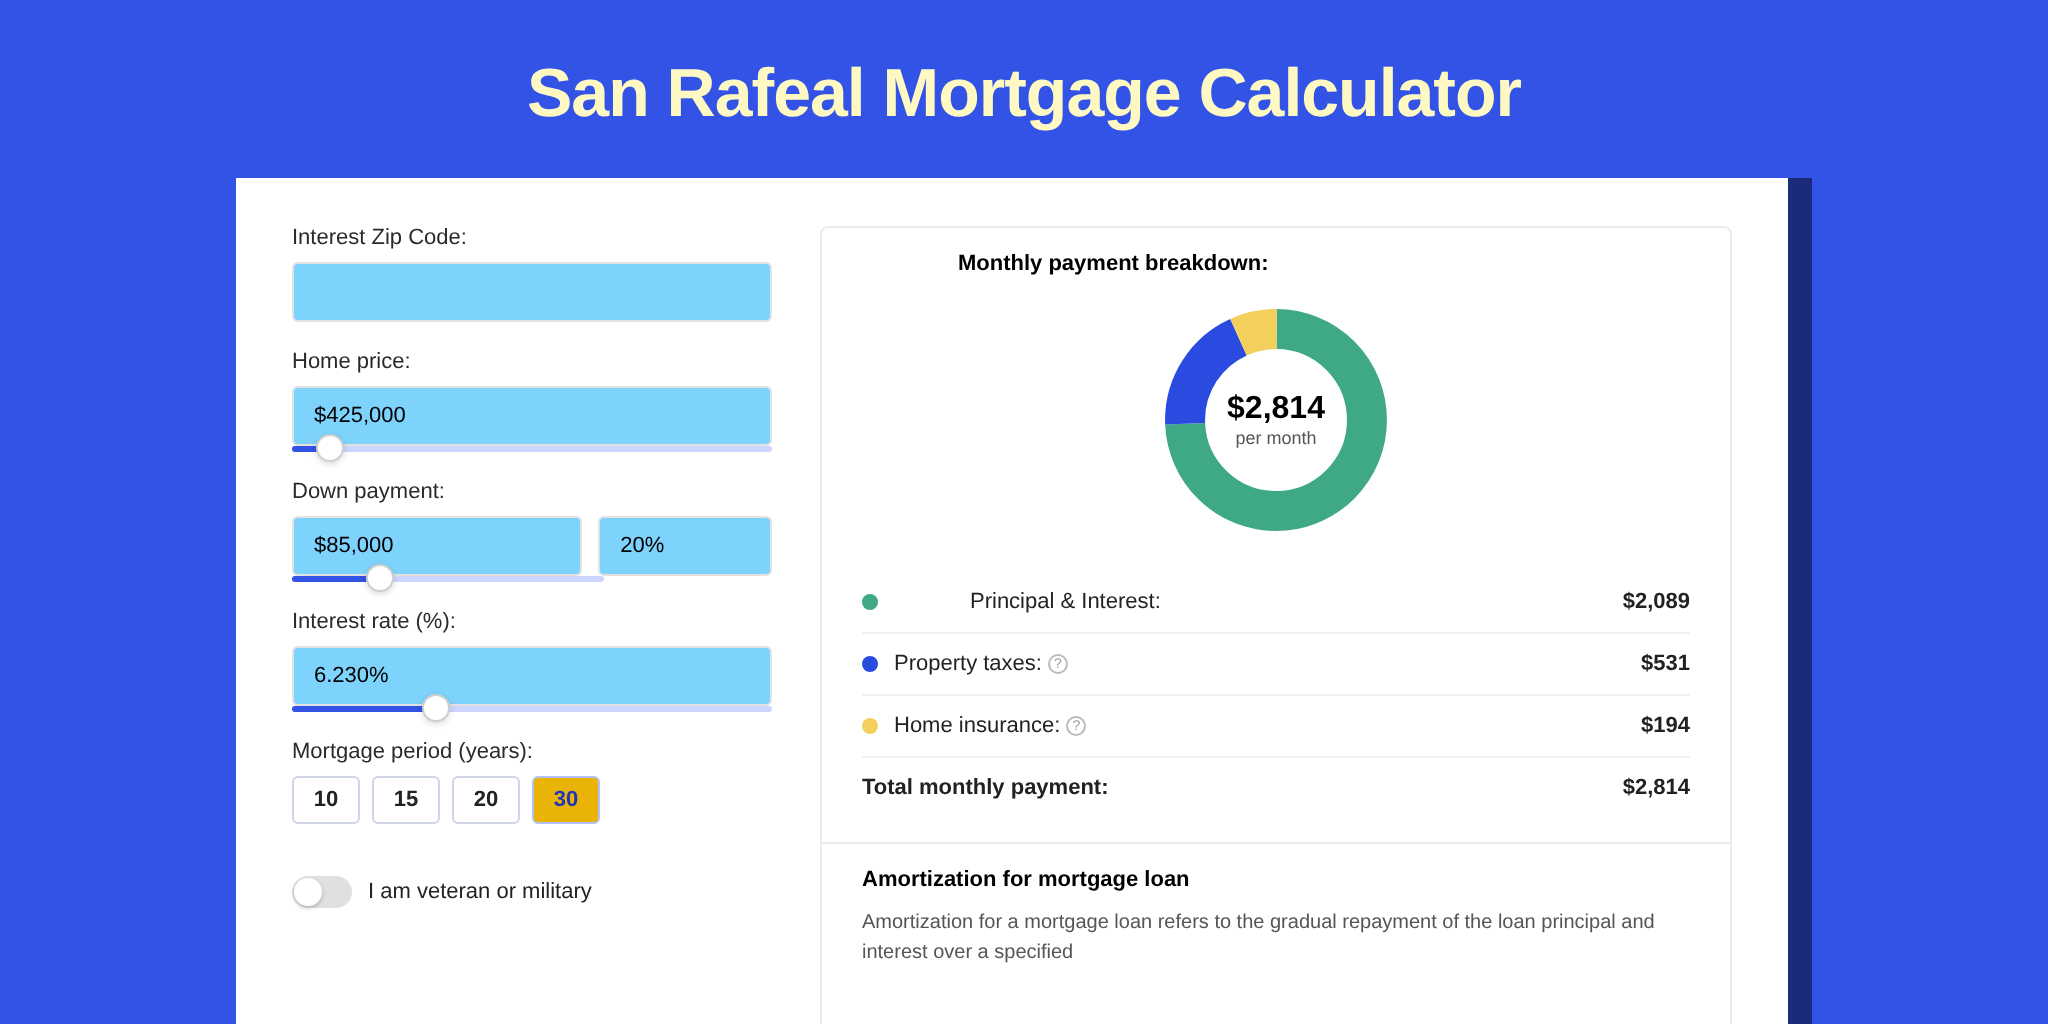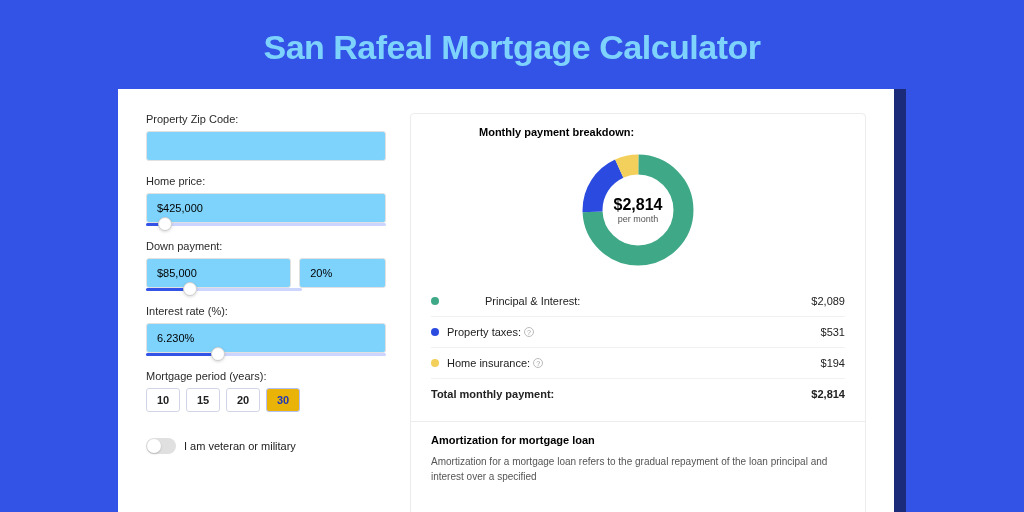--- a/index.html
+++ b/index.html
@@ -1,18 +1,18 @@
 <!DOCTYPE html>
 <html><head>
 <meta charset="utf-8">
 <style>
   * { box-sizing: border-box; margin: 0; padding: 0; }
   html, body { width: 1024px; height: 512px; overflow: hidden; font-family: Arial, Helvetica, sans-serif; }
   body { background: #3353e6; }
-  .title { text-align: center; color: #7dd3fc; font-size: 34px; font-weight: 700; padding: 28px 0 22px; letter-spacing: -0.5px; }
+  .title { text-align: center; color: #fef9c3; font-size: 34px; font-weight: 700; padding: 28px 0 22px; letter-spacing: -0.5px; }
   .shadow { width: 788px; height: 430px; background: #1c2a7a; margin: 0 auto; position: relative; }
   .card { position: absolute; top: 0; left: 0; right: 12px; bottom: -20px; background: #fff; overflow: hidden; }
   .inner { padding: 24px 28px 0 28px; display: flex; gap: 24px; height: 100%; }
   .left { width: 240px; flex-shrink: 0; font-size: 11px; color: #222; }
   .field-label { margin-bottom: 6px; color: #2a2a2a; }
   .input { width: 100%; height: 30px; border: 1px solid #e1e1e1; border-radius: 3px; padding: 0 10px; font-size: 11px; background: #7dd3fc; }
   .slider-track { height: 3px; background: #ccd5ff; border-radius: 2px; position: relative; margin-top: 0px; }
   .slider-fill { height: 100%; background: #3353e6; border-radius: 2px; position: absolute; left: 0; top: 0; }
   .slider-thumb { width: 14px; height: 14px; background: #fff; border: 1px solid #cfcfcf; border-radius: 50%; position: absolute; top: -6px; box-shadow: 0 1px 3px rgba(0,0,0,.15); }
   .row { display: flex; gap: 8px; }
@@ -27,40 +27,40 @@
   .donut-wrap { display: flex; justify-content: center; padding: 8px 0 16px; }
   .donut { position: relative; width: 120px; height: 120px; }
   .donut-label { position: absolute; inset: 0; display: flex; flex-direction: column; align-items: center; justify-content: center; }
   .donut-big { font-size: 16px; font-weight: 700; }
   .donut-small { font-size: 9px; color: #555; }
   .legend { }
   .legend-row { display: flex; align-items: center; padding: 9px 0; border-top: 1px solid #f1f1f1; }
   .legend-row:first-child { border-top: none; gap: 38px; }
   .dot { width: 8px; height: 8px; border-radius: 50%; margin-right: 8px; flex-shrink: 0; }
   .legend-label { flex: 1; color: #222; display: flex; align-items: center; gap: 3px; }
-  .legend-val { font-weight: 400; color: #222; }
+  .legend-val { font-weight: 700; color: #222; }
   .legend-row.total .legend-label, .legend-row.total .legend-val { font-weight: 700; }
   .help { width: 10px; height: 10px; border: 1px solid #bbb; border-radius: 50%; display: inline-flex; align-items: center; justify-content: center; font-size: 7px; color: #999; line-height: 1; }
   .amort { border-top: 1px solid #ececec; margin: 12px -20px 0; padding: 12px 20px 0; }
   .amort-title { font-weight: 700; font-size: 11px; margin-bottom: 8px; }
   .amort-text { font-size: 10px; color: #555; line-height: 1.5; }
   .gap-v { height: 14px; }
 </style>
 </head>
 <body>
 
 <div class="title">San Rafeal Mortgage Calculator</div>
 
 <div class="shadow">
 <div class="card">
 <div class="inner">
 
   <div class="left">
 
-    <div class="field-label">Property Zip Code:</div>
+    <div class="field-label">Interest Zip Code:</div>
     <input class="input" value="" style="">
     <div class="gap-v"></div>
 
     <div class="field-label">Home price:</div>
     <input class="input" value="$425,000" style="">
     <div class="slider-track">
       <div class="slider-fill" style="width:8%"></div>
       <div class="slider-thumb" style="left:calc(8% - 7px)"></div>
     </div>
     <div class="gap-v"></div>

